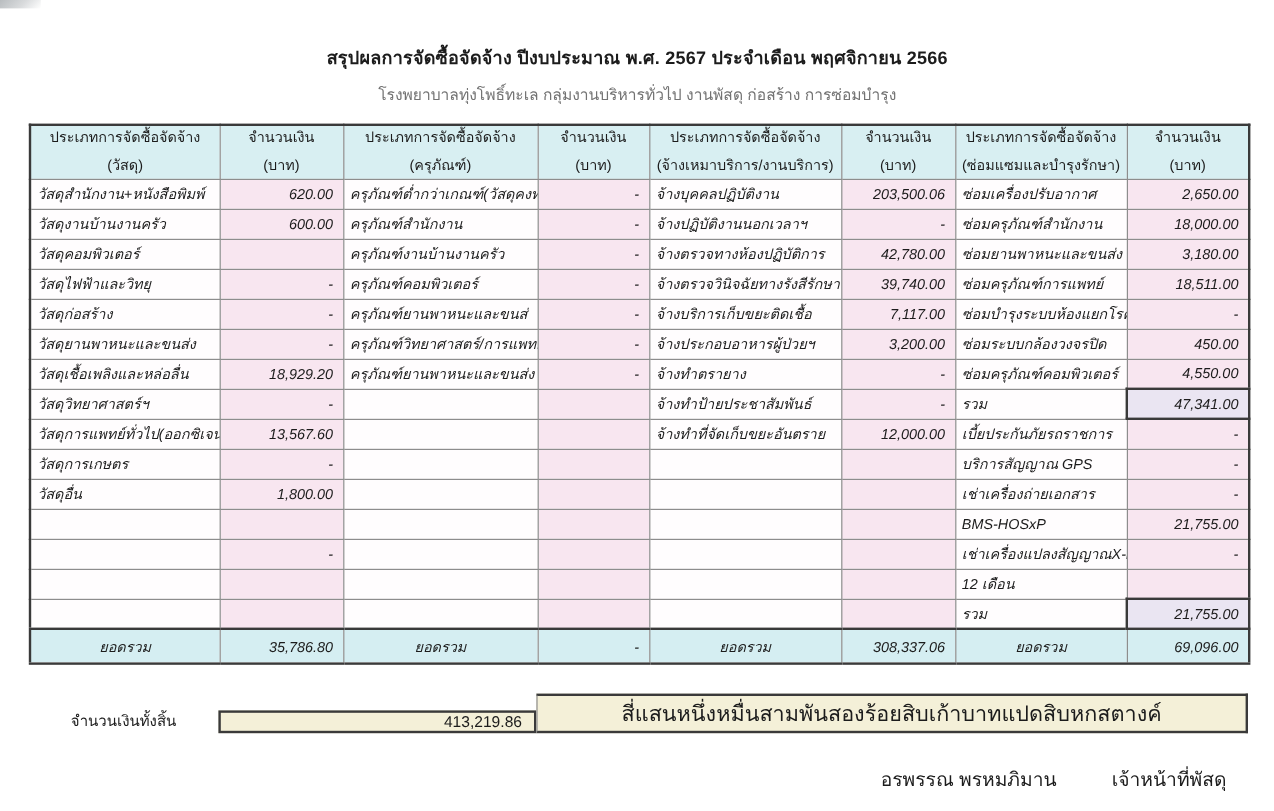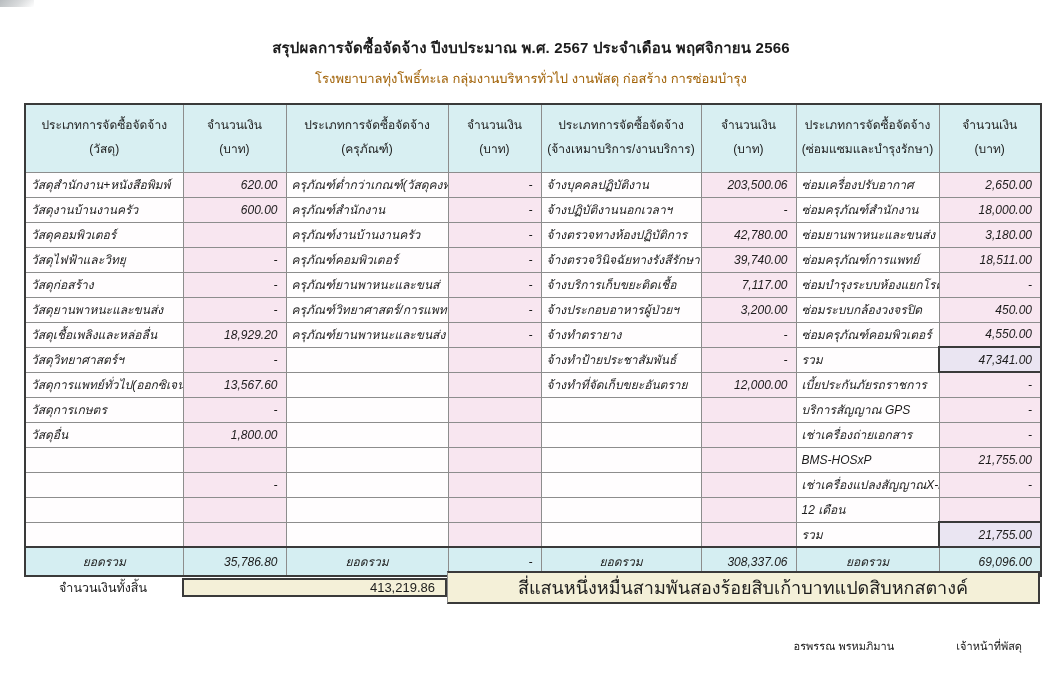--- a/index.html
+++ b/index.html
@@ -24,33 +24,33 @@
     position:absolute;top:0;left:0;width:34px;height:7px;
     background:linear-gradient(135deg,#9aa0a4 0%,#c9ccce 55%,transparent 100%);
     opacity:.7;
   }
   .doc-title{
     position:absolute;top:36px;left:0;width:100%;
     text-align:center;font-size:15px;font-weight:bold;letter-spacing:.2px;
   }
   .doc-subtitle{
     position:absolute;top:68px;left:0;width:100%;
-    text-align:center;font-size:13px;color:#a16207;
+    text-align:center;font-size:13px;color:#737373;
   }
   table.main{
     position:absolute;left:24px;top:103px;width:1016px;
     border-collapse:collapse;table-layout:fixed;
     border:2px solid var(--line-dark);
   }
   th,td{
     border:1px solid var(--line);
     font-size:12px;font-weight:normal;
     padding:0 5px;overflow:hidden;white-space:nowrap;
   }
-  thead tr{height:68px;}
+  thead tr{height:45px;}
   thead th{background:var(--header-fill);text-align:center;vertical-align:middle;}
   thead th .h-line{line-height:1.15;}
   thead th .h-gap{height:10px;}
   tbody tr{height:25px;font-style:italic;}
   td.lbl{text-align:left;background:var(--label-fill);}
   td.amt{text-align:right;background:var(--amount-fill);padding-right:8px;padding-left:20px;}
   td.sub-lbl{background:var(--label-fill);}
   td.sub-amt{
     background:var(--subtotal-fill);
     border:2px solid var(--line-dark);
@@ -58,41 +58,41 @@
   tr.summary-row{height:29px;}
   tr.summary-row td{
     background:var(--summary-fill);
     border-top:2px solid var(--line-dark);
     border-bottom:2px solid var(--line-dark);
   }
   tr.summary-row td.s-lbl{text-align:center;}
   tr.summary-row td.s-amt{text-align:right;padding-right:8px;}
   .grand-row{
     position:absolute;left:24px;top:564px;width:1016px;height:47px;
-    display:flex;align-items:center;
+    display:flex;align-items:flex-end;
   }
   .grand-label{
     width:158px;display:flex;align-items:center;justify-content:center;
     font-size:12.5px;
   }
   .grand-amount{
     width:265px;background:var(--grand-fill);
     border:2px solid var(--line-dark);
     display:flex;align-items:center;justify-content:flex-end;
     padding-right:10px;font-size:13px;
   }
   .grand-text{
     flex:1;background:var(--grand-fill);
     border:2px solid var(--line-dark);border-left:1px solid var(--line);
     display:flex;align-items:center;justify-content:center;
     font-size:18px;
   }
   .signature{
     position:absolute;top:637px;right:40px;
-    display:flex;gap:62px;font-size:11px;
+    display:flex;gap:46px;font-size:16px;
   }
 </style>
 </head>
 <body>
 
 <div class="scan-corner"></div>
 
 <div class="doc-title">สรุปผลการจัดซื้อจัดจ้าง   ปีงบประมาณ  พ.ศ. 2567    ประจำเดือน  พฤศจิกายน 2566</div>
 <div class="doc-subtitle">โรงพยาบาลทุ่งโพธิ์ทะเล   กลุ่มงานบริหารทั่วไป   งานพัสดุ ก่อสร้าง การซ่อมบำรุง</div>
 

